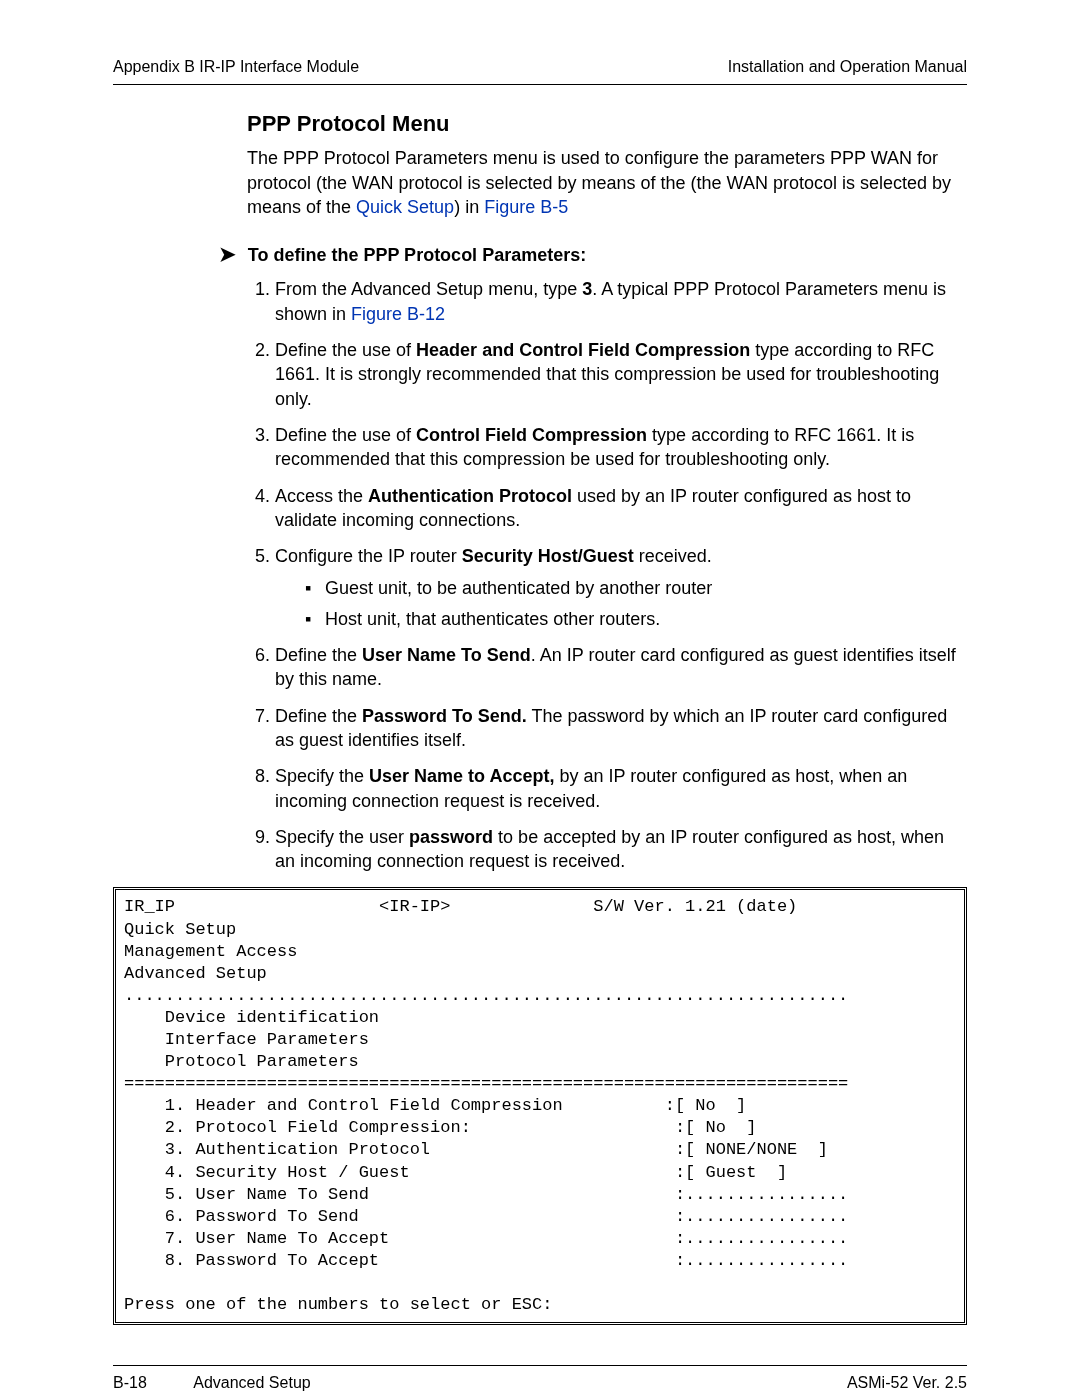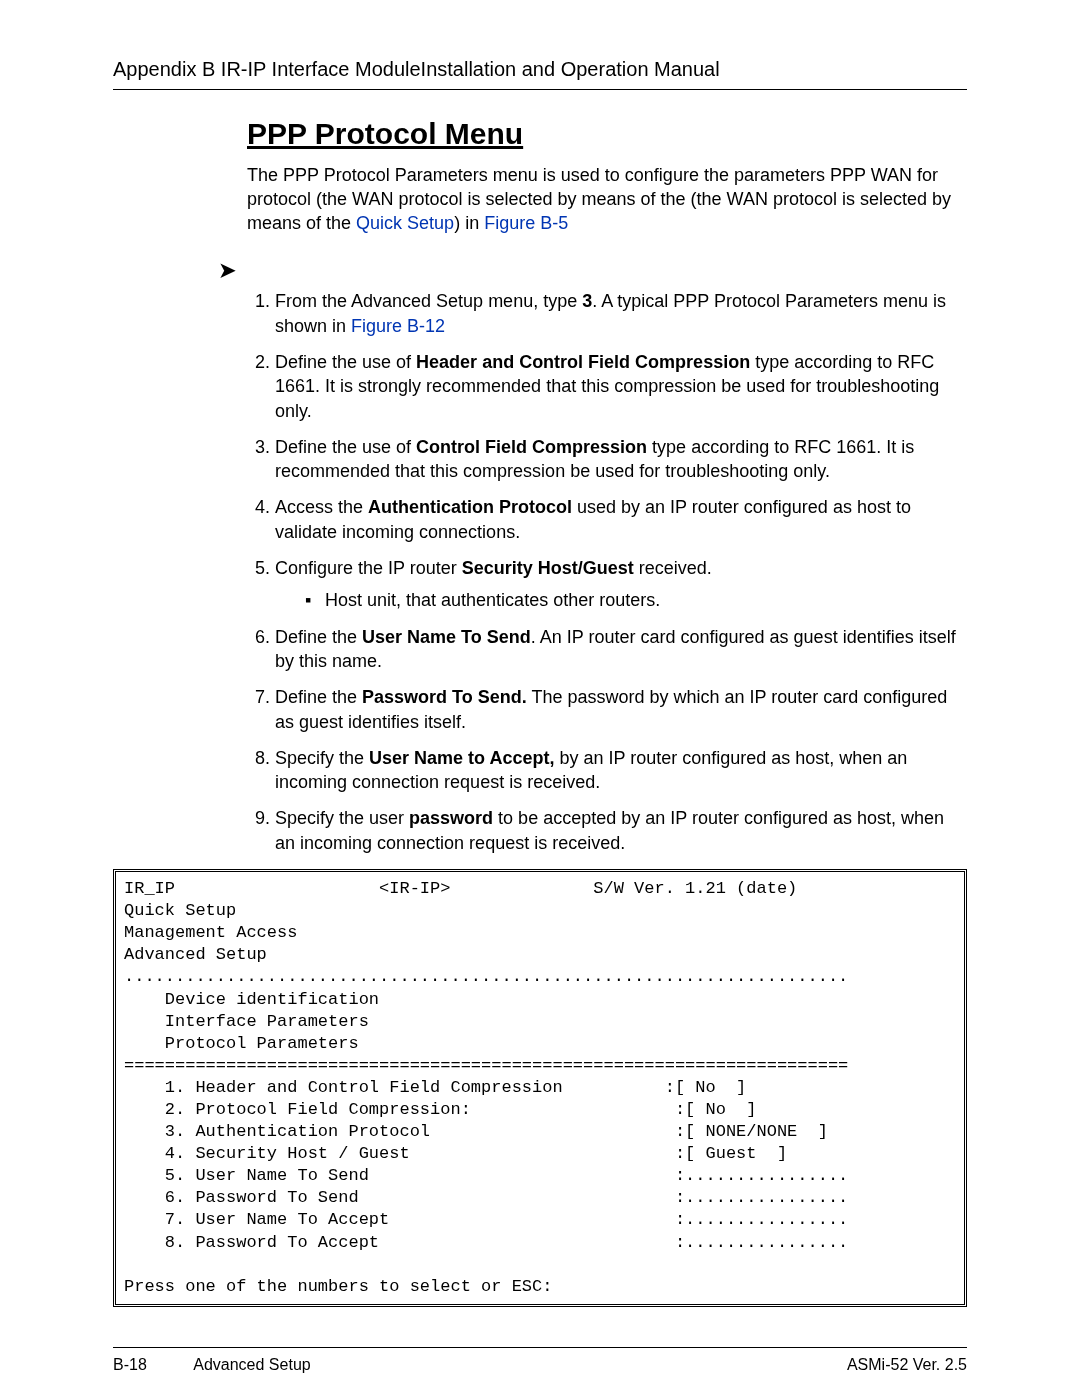--- a/index.html
+++ b/index.html
@@ -13,38 +13,38 @@
     width: 1080px;
     min-height: 1397px;
     box-sizing: border-box;
     padding: 56px 113px 40px 113px;
     position: relative;
     font-size: 18px;
     line-height: 1.35;
   }
   .header-row {
     display: flex;
-    font-family: "Segoe UI", "Helvetica Neue", Arial, sans-serif;
-    font-size: 20px;
+    justify-content: space-between;
+    font-family: "Segoe UI", "Helvetica Neue", Arial, sans-serif;
+    font-size: 16px;
     padding-bottom: 6px;
   }
   .header-rule {
     border: none;
     border-top: 1px solid #000;
     margin: 0 0 24px 0;
   }
   .content {
     padding-left: 134px;
   }
   h2.section {
     font-family: "Segoe UI", "Helvetica Neue", Arial, sans-serif;
     font-weight: 700;
-    font-size: 30px;
+    font-size: 22px;
     margin: 4px 0 8px 0;
-    text-decoration: underline;
   }
   .para {
     font-family: Arial, Helvetica, sans-serif;
     font-size: 18px;
     margin: 4px 0 24px 0;
   }
   .link { color: #0035b3; }
   .proc-row {
     display: flex;
     align-items: flex-start;
@@ -139,38 +139,40 @@
 
   <div class="content">
     <h2 class="section">PPP Protocol Menu</h2>
 
     <p class="para">
       <span>The PPP Protocol Parameters menu is used to configure the parameters PPP WAN for protocol (the WAN protocol is selected by means of the (the WAN protocol is selected by means of the </span><span class="link">Quick Setup</span><span>) in </span><span class="link">Figure B-5</span>
     </p>
 
     <div class="proc-row">
       <span class="proc-arrow">➤</span>
+      <span>To define the PPP Protocol Parameters:</span>
     </div>
 
     <ol class="steps">
       <li>
         <span>From the Advanced Setup menu, type </span><span class="strong-sans">3</span><span>. A typical PPP Protocol Parameters menu is shown in </span><span class="link">Figure B-12</span>
       </li>
       <li>
         <span>Define the use of </span><span class="strong-sans">Header and Control Field Compression</span><span> type according to RFC 1661. It is strongly recommended that this compression be used for troubleshooting only.</span>
       </li>
       <li>
         <span>Define the use of </span><span class="strong-sans">Control Field Compression</span><span> type according to RFC 1661. It is recommended that this compression be used for troubleshooting only.</span>
       </li>
       <li>
         <span>Access the </span><span class="strong-sans">Authentication Protocol</span><span> used by an IP router configured as host to validate incoming connections.</span>
       </li>
       <li>
         <span>Configure the IP router </span><span class="strong-sans">Security Host/Guest</span><span> received.</span>
         <ul class="sub">
+          <li>Guest unit, to be authenticated by another router</li>
           <li>Host unit, that authenticates other routers.</li>
         </ul>
       </li>
       <li>
         <span>Define the </span><span class="strong-sans">User Name To Send</span><span>. An IP router card configured as guest identifies itself by this name.</span>
       </li>
       <li>
         <span>Define the </span><span class="strong-sans">Password To Send.</span><span> The password by which an IP router card configured as guest identifies itself.</span>
       </li>
       <li>

